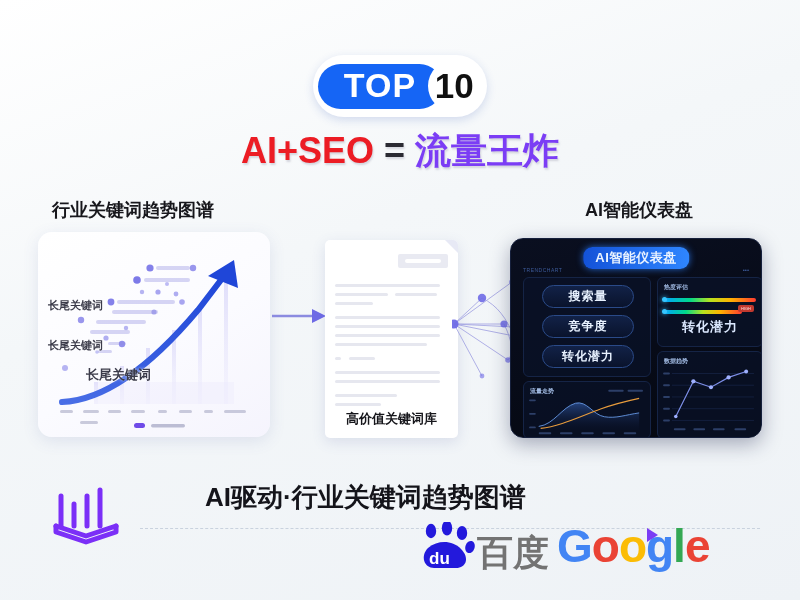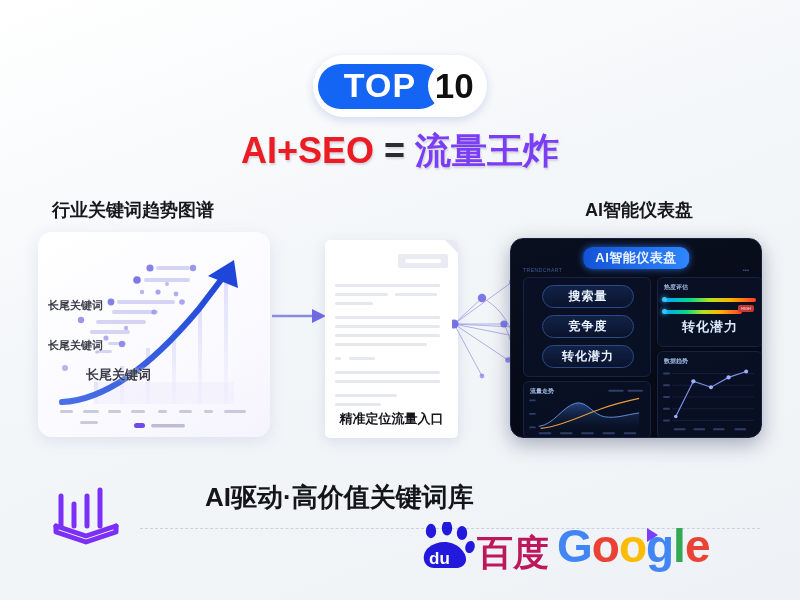--- a/index.html
+++ b/index.html
@@ -196,21 +196,21 @@
     position: absolute; left: 205px; top: 480px;
     font-size: 26px; font-weight: bold; color: #14141a;
     white-space: nowrap;
   }
   .divider {
     position: absolute; left: 140px; top: 528px; width: 620px;
     border-top: 1px dashed #c9d2de;
   }
   .logos { position: absolute; left: 418px; top: 522px; display: flex; align-items: center; }
   .baidu-logo { position: relative; display: flex; align-items: flex-end; justify-content: flex-end; }
-  .baidu-cn { color: #be185d; font-size: 36px; font-weight: bold; margin-left: 1px; line-height: 0.95; }
+  .baidu-cn { color: #737373; font-size: 36px; font-weight: bold; margin-left: 1px; line-height: 0.95; }
   .google-logo { font-size: 46px; font-weight: bold; letter-spacing: -1px; margin-left: 8px; line-height: 1; }
   .g-b { color: #4285f4; } .g-r { color: #ea4335; }
   .g-y { color: #fbbc05; } .g-g { color: #34a853; }
   .play-tri {
     position: absolute;
     width: 0; height: 0;
     border-left: 11px solid #7b3df5;
     border-top: 7px solid transparent;
     border-bottom: 7px solid transparent;
     left: 647px; top: 528px;
@@ -329,21 +329,21 @@
   <div class="doc-line" style="left:10px; top:76px; width:105px;"></div>
   <div class="doc-line" style="left:10px; top:85px; width:105px;"></div>
   <div class="doc-line" style="left:10px; top:94px; width:105px;"></div>
   <div class="doc-line" style="left:10px; top:103px; width:92px;"></div>
   <div class="doc-line" style="left:10px; top:117px; width:6px;"></div>
   <div class="doc-line" style="left:24px; top:117px; width:26px;"></div>
   <div class="doc-line" style="left:10px; top:131px; width:105px;"></div>
   <div class="doc-line" style="left:10px; top:140px; width:105px;"></div>
   <div class="doc-line" style="left:10px; top:154px; width:62px;"></div>
   <div class="doc-line" style="left:10px; top:163px; width:46px;"></div>
-  <div class="doc-title">精准定位流量入口</div>
+  <div class="doc-title">高价值关键词库</div>
 </div>
 
 <svg class="net-graph" viewBox="0 0 100 122">
   <g stroke="#9a9ae0" stroke-width="0.9" fill="none" opacity="0.85">
     <line x1="2" y1="62" x2="30" y2="36"></line>
     <line x1="2" y1="62" x2="60" y2="20"></line>
     <line x1="2" y1="62" x2="52" y2="62"></line>
     <line x1="2" y1="62" x2="82" y2="66"></line>
     <line x1="2" y1="62" x2="62" y2="74"></line>
     <line x1="2" y1="62" x2="56" y2="98"></line>
@@ -450,21 +450,21 @@
 <svg class="footer-icon" viewBox="0 0 76 66">
   <g fill="none" stroke="#7b2ff7" stroke-width="5" stroke-linecap="round" stroke-linejoin="round">
     <path d="M13,14 L13,44"></path>
     <path d="M26,22 L26,44"></path>
     <path d="M39,14 L39,44"></path>
     <path d="M52,8  L52,44"></path>
     <path d="M8,44 L8,50 L38,60 L68,50 L68,44"></path>
     <path d="M8,44 L38,54 L68,44"></path>
   </g>
 </svg>
-<div class="footer-text">AI驱动·高价值关键词库</div>
+<div class="footer-text">AI驱动·行业关键词趋势图谱</div>
 <div class="divider"></div>
 
 <div class="logos">
   <div class="baidu-logo">
     <svg width="58" height="48" viewBox="0 0 58 48">
       <g fill="#2319dc">
         <ellipse cx="13" cy="9" rx="5.2" ry="7.2"></ellipse>
         <ellipse cx="29" cy="6" rx="5.2" ry="7.4"></ellipse>
         <ellipse cx="44" cy="11" rx="5.2" ry="7"></ellipse>
         <ellipse cx="52" cy="25" rx="4.6" ry="6.2" transform="rotate(18 52 25)"></ellipse>

